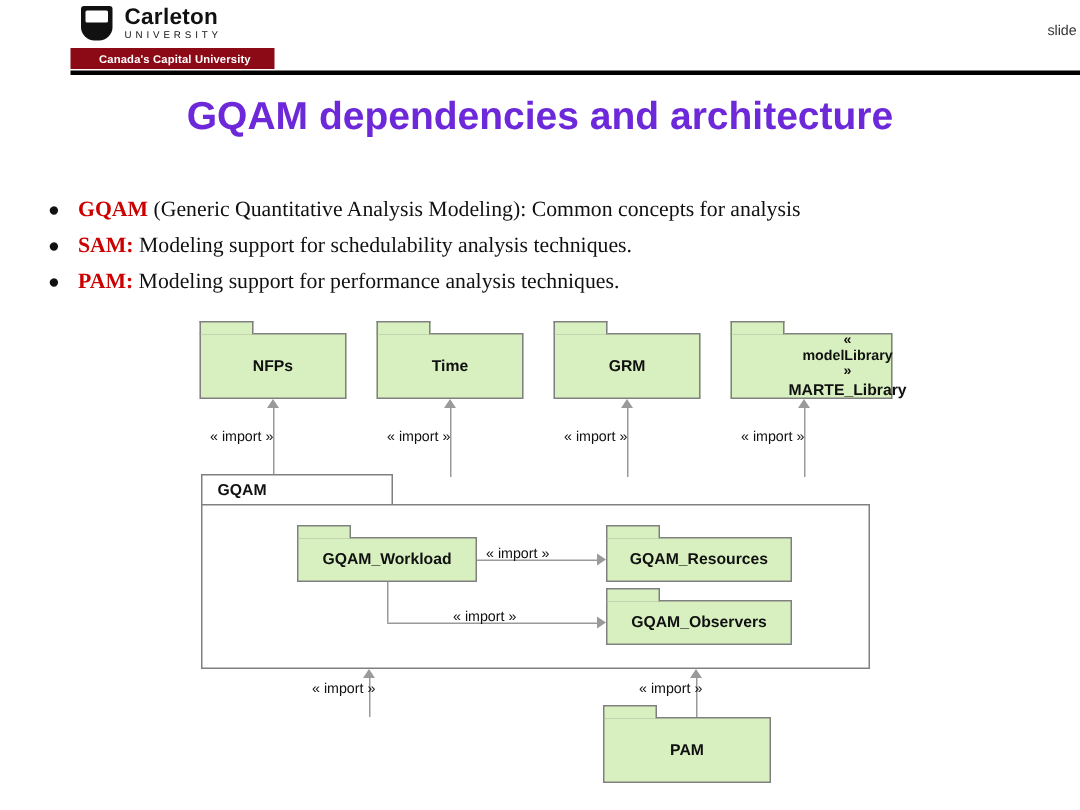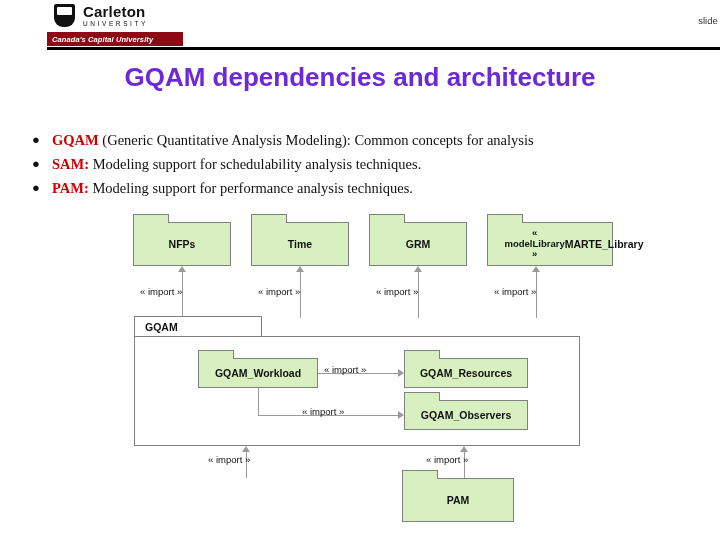--- a/index.html
+++ b/index.html
@@ -85,24 +85,23 @@
     position: absolute;
     left: 0; top: 32px;
     width: 136px;
     height: 14px;
     background: #8c0a16;
     color: #ffffff;
     font-size: 7.5px;
     font-weight: bold;
     display: flex;
     align-items: center;
-    padding-left: 5px;
+    padding-left: 19px;
     box-sizing: border-box;
     letter-spacing: .1px;
-    font-style: italic;
   }
   .header-title {
     position: absolute;
     left: 0; top: 13px;
     width: 720px;
     text-align: center;
     font-size: 11.5px;
     color: #111111;
   }
   .header-slide {
@@ -288,21 +287,21 @@
   <div class="pkg" style="left:131px; top:16px; width:98px; height:44px;">
     <span class="tab"></span>
     <span>Time</span>
   </div>
 
   <div class="pkg" style="left:249px; top:16px; width:98px; height:44px;">
     <span class="tab"></span>
     <span>GRM</span>
   </div>
 
-  <div class="pkg small-label" style="left:367px; top:16px; width:126px; height:44px; flex-direction:row;padding-left:48px;">
+  <div class="pkg small-label" style="left:367px; top:16px; width:108px; height:44px; flex-direction:column;padding-left:48px;">
     <span class="tab"></span>
     <span>« modelLibrary »</span>
     <span style="font-size:10.5px;">MARTE_Library</span>
   </div>
 
   <div class="edge v" style="left:62px; top:66px; height:46px;"></div>
   <div class="arrow-up" style="left:58px; top:60px;"></div>
   <div class="elabel" style="left:20px; top:80px;">« import »</div>
 
   <div class="edge v" style="left:180px; top:66px; height:46px;"></div>

